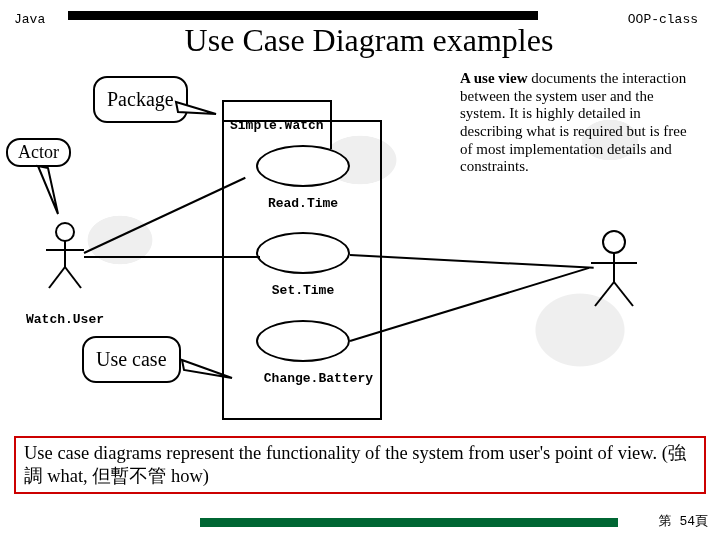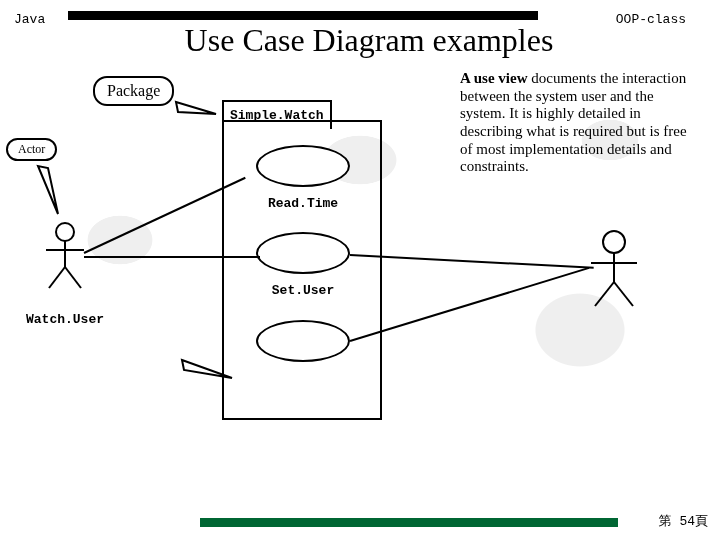--- a/index.html
+++ b/index.html
@@ -20,51 +20,51 @@
           radial-gradient(ellipse 90px 60px at 360px 160px, #000 40%, transparent 41%);
   }
   .stage { position:relative; z-index:1; width:100%; height:100%; }
 
   .hdr-left, .hdr-right {
     position:absolute; top:12px;
     font-family: "Courier New", monospace;
     font-size:13px;
   }
   .hdr-left { left:14px; }
-  .hdr-right { right:34px; }
+  .hdr-right { right:22px; }
 
   .bar-top {
     position:absolute; top:11px; left:68px; width:470px; height:9px;
     background:#000;
   }
   .title {
     position:absolute; top:22px; left:9px; width:720px; text-align:center;
     font-size:32px;
   }
 
   
   .bubble {
     position:absolute; border:2px solid #000; border-radius:14px;
-    background:#fff; padding:4px 12px; font-size:16px;
+    background:#fff; padding:10px 12px; font-size:20px;
   }
-  .bubble.small { font-size:12px; padding:2px 10px; }
+  .bubble.small { font-size:18px; padding:2px 10px; }
 
   
   .actor { position:absolute; }
   .actor svg { display:block; }
   .actor-label { font-family:"Courier New",monospace; font-weight:bold; font-size:13px; text-align:center;margin-top:20px; }
 
   
   .pkg {
     position:absolute; border:2px solid #000; background:transparent;
   }
   .pkg-tab {
     position:absolute; border:2px solid #000; border-bottom:none;
     background:#fff; font-family:"Courier New",monospace; font-weight:bold; font-size:13px;
-    padding:6px 6px;
+    padding:16px 6px;
   }
 
   
   .oval {
     position:absolute; border:2px solid #000; border-radius:50%;
     background:#fff;
   }
   .oval-label {
     position:absolute; font-family:"Courier New",monospace; font-weight:bold; font-size:13px;
     text-align:right; transform:translateX(-50%);
@@ -109,34 +109,36 @@
   <div class="bubble" style="left:93px; top:76px;">Package</div>
   <svg style="position:absolute; left:172px; top:98px;" width="50" height="22">
     <path d="M4 4 L44 16 L6 14 Z" fill="#fff" stroke="#000" stroke-width="2"></path>
   </svg>
 
   <div class="bubble small" style="left:6px; top:138px;">Actor</div>
   <svg style="position:absolute; left:30px; top:164px;" width="40" height="56">
     <path d="M8 2 L28 50 L18 4 Z" fill="#fff" stroke="#000" stroke-width="2"></path>
   </svg>
 
+  <div class="bubble" style="left:82px; top:336px;">Use case</div>
   <svg style="position:absolute; left:178px; top:352px;" width="60" height="34">
     <path d="M4 8 L54 26 L6 18 Z" fill="#fff" stroke="#000" stroke-width="2"></path>
   </svg>
 
   <div class="pkg-tab" style="left:222px; top:100px;">Simple.Watch</div>
   <div class="pkg" style="left:222px; top:120px; width:160px; height:300px;"></div>
 
   <div class="oval" style="left:256px; top:145px; width:94px; height:42px;"></div>
   <div class="oval-label" style="left:303px; top:196px;">Read.Time</div>
 
   <div class="oval" style="left:256px; top:232px; width:94px; height:42px;"></div>
-  <div class="oval-label" style="left:303px; top:283px;">Set.User</div>
+  <div class="oval-label" style="left:303px; top:283px;">Set.Time</div>
 
   <div class="oval" style="left:256px; top:320px; width:94px; height:42px;"></div>
+  <div class="oval-label" style="left:303px; top:371px; width:140px;">Change.Battery</div>
 
   <div class="actor" style="left:40px; top:222px;">
     <svg width="50" height="70">
       <circle cx="25" cy="10" r="9" fill="none" stroke="#000" stroke-width="2"></circle>
       <line x1="25" y1="19" x2="25" y2="45" stroke="#000" stroke-width="2"></line>
       <line x1="6" y1="28" x2="44" y2="28" stroke="#000" stroke-width="2"></line>
       <line x1="25" y1="45" x2="9" y2="66" stroke="#000" stroke-width="2"></line>
       <line x1="25" y1="45" x2="41" y2="66" stroke="#000" stroke-width="2"></line>
     </svg>
     <div class="actor-label" style="width:90px; margin-left:-20px;">Watch.User</div>
@@ -155,17 +157,18 @@
   <div class="assoc" style="left:84px; top:252px; width:178px; transform:rotate(-25deg);"></div>
   <div class="assoc" style="left:84px; top:256px; width:176px; transform:rotate(0deg);"></div>
 
   <div class="assoc" style="left:350px; top:254px; width:244px; transform:rotate(3deg);"></div>
   <div class="assoc" style="left:350px; top:340px; width:250px; transform:rotate(-17deg);"></div>
 
   <div class="para">
     <b>A use view</b><span> documents the interaction between the system user and the system. It is highly detailed in describing what is required but is free of most implementation details and constraints.</span>
   </div>
 
+  <div class="summary">Use case diagrams represent the functionality of the system from user's point of view. (強調 what, 但暫不管 how)</div>
 
   <div class="bar-bot"></div>
   <div class="footer-right">第 54頁</div>
 
 </div>
 
 </body></html>

